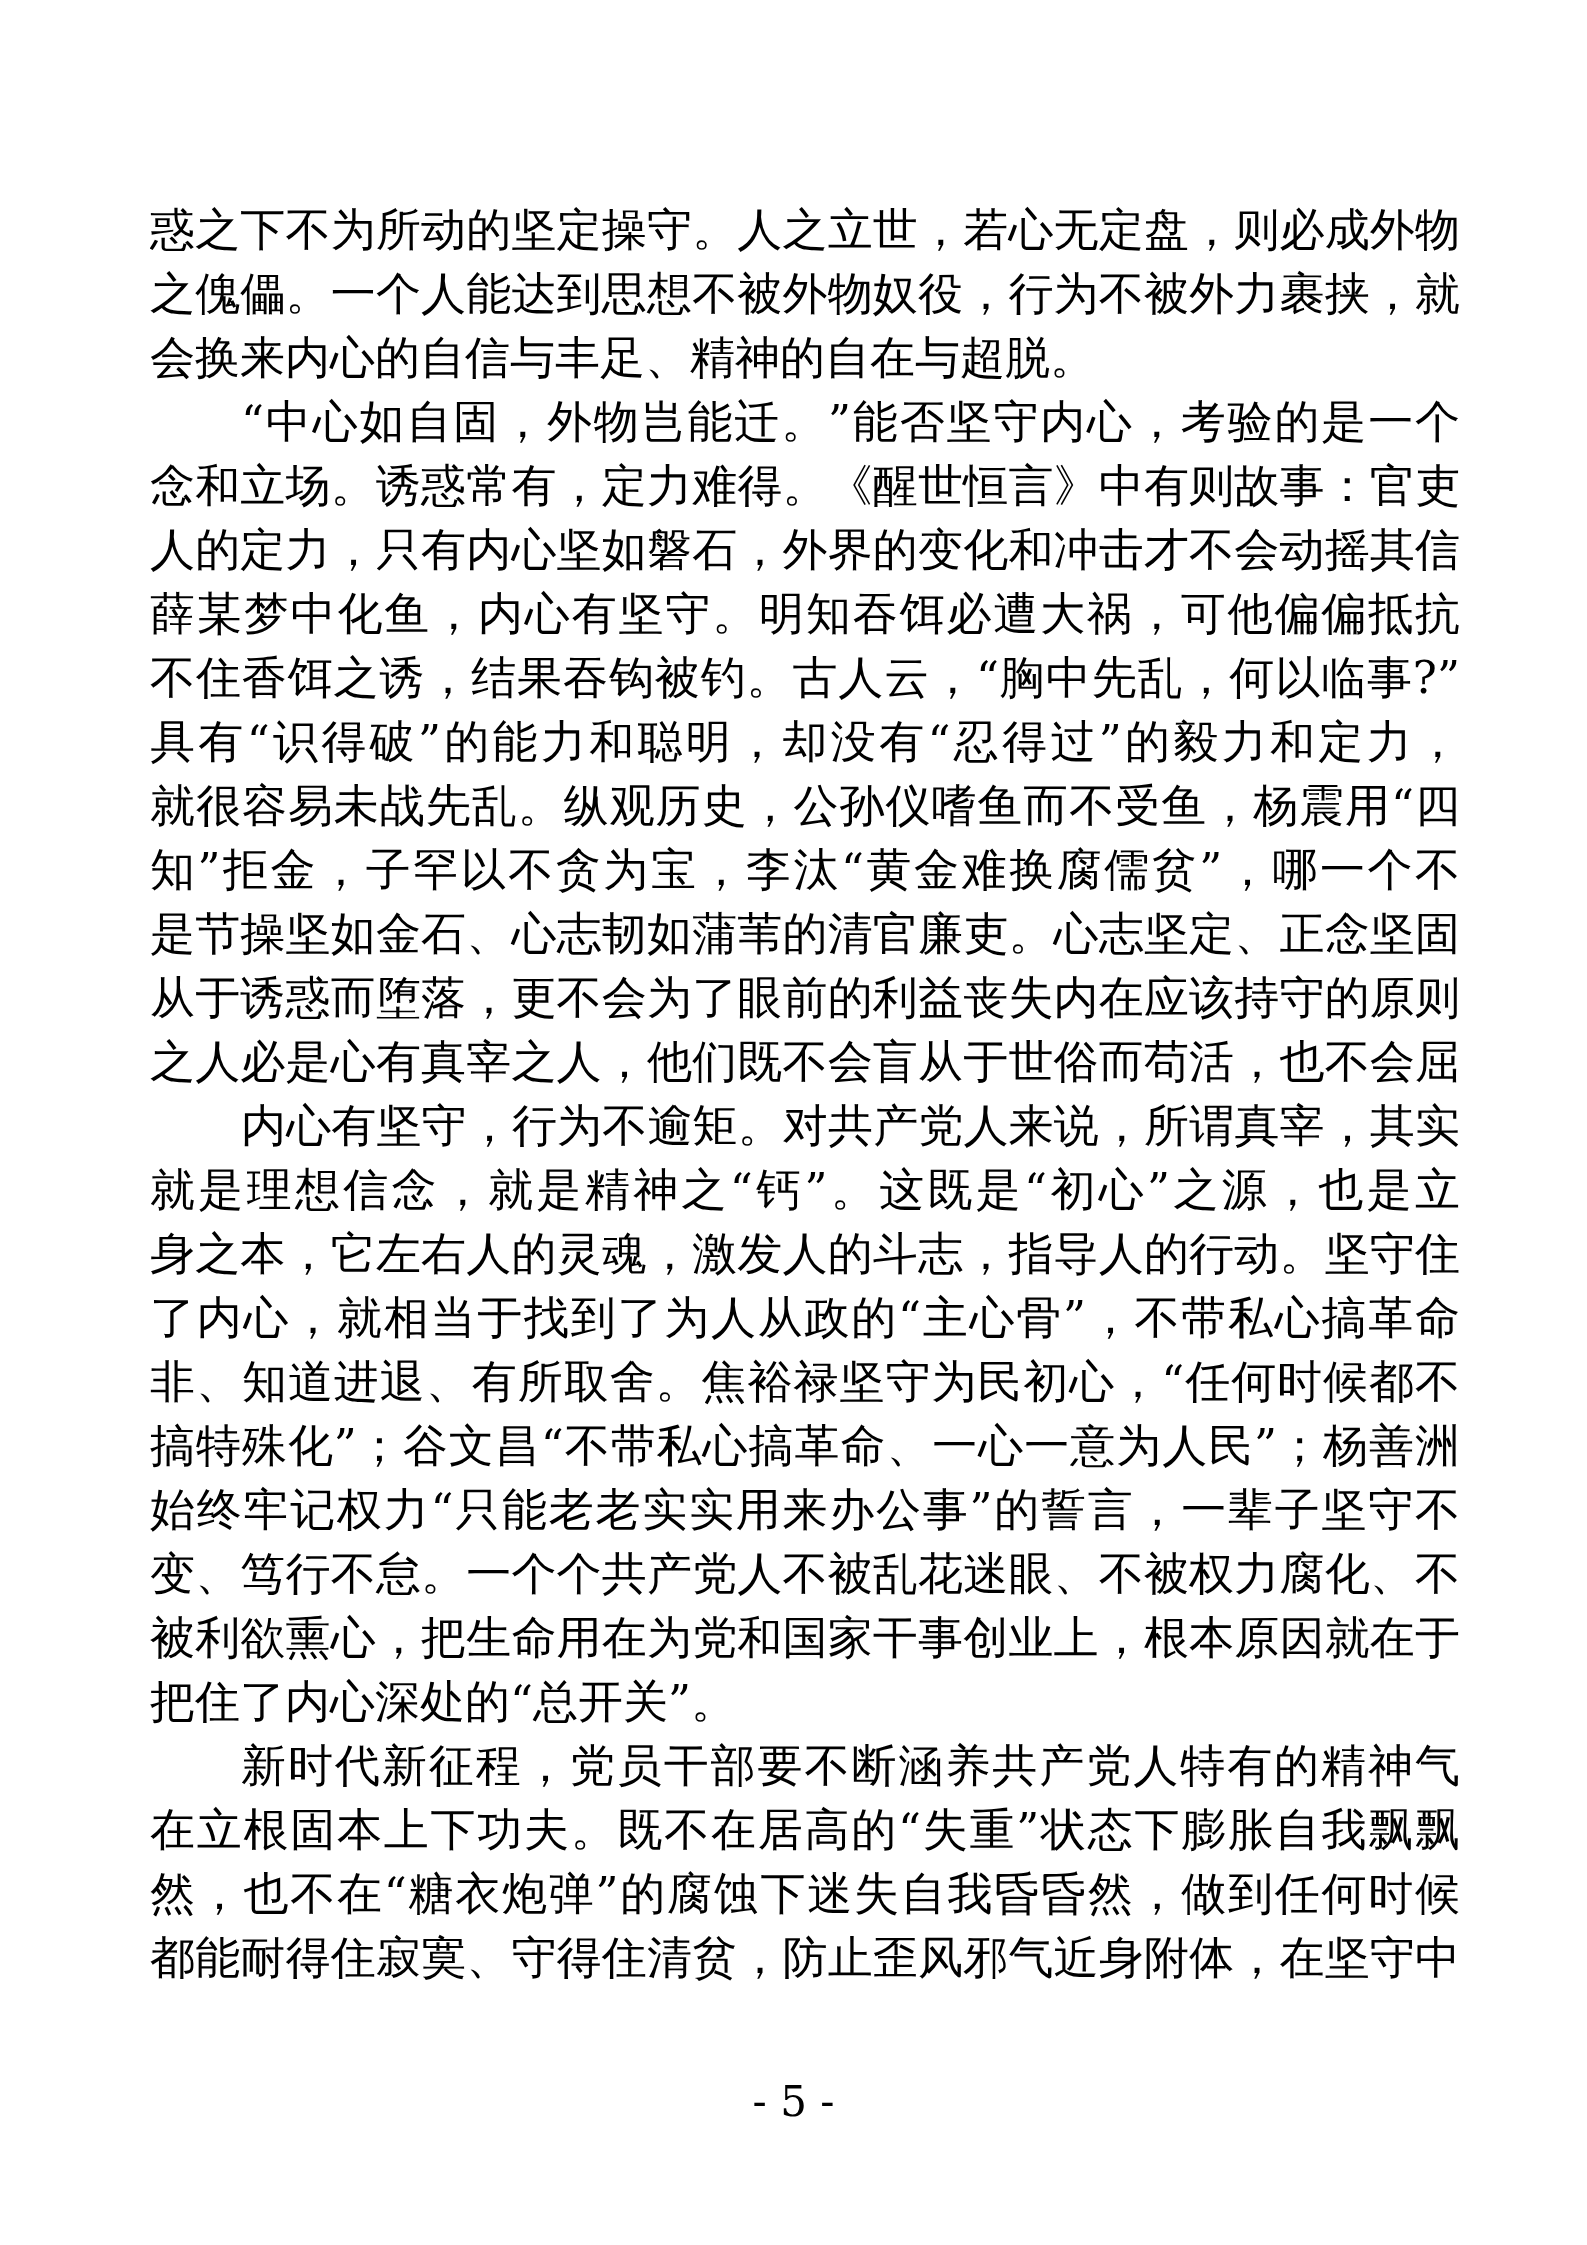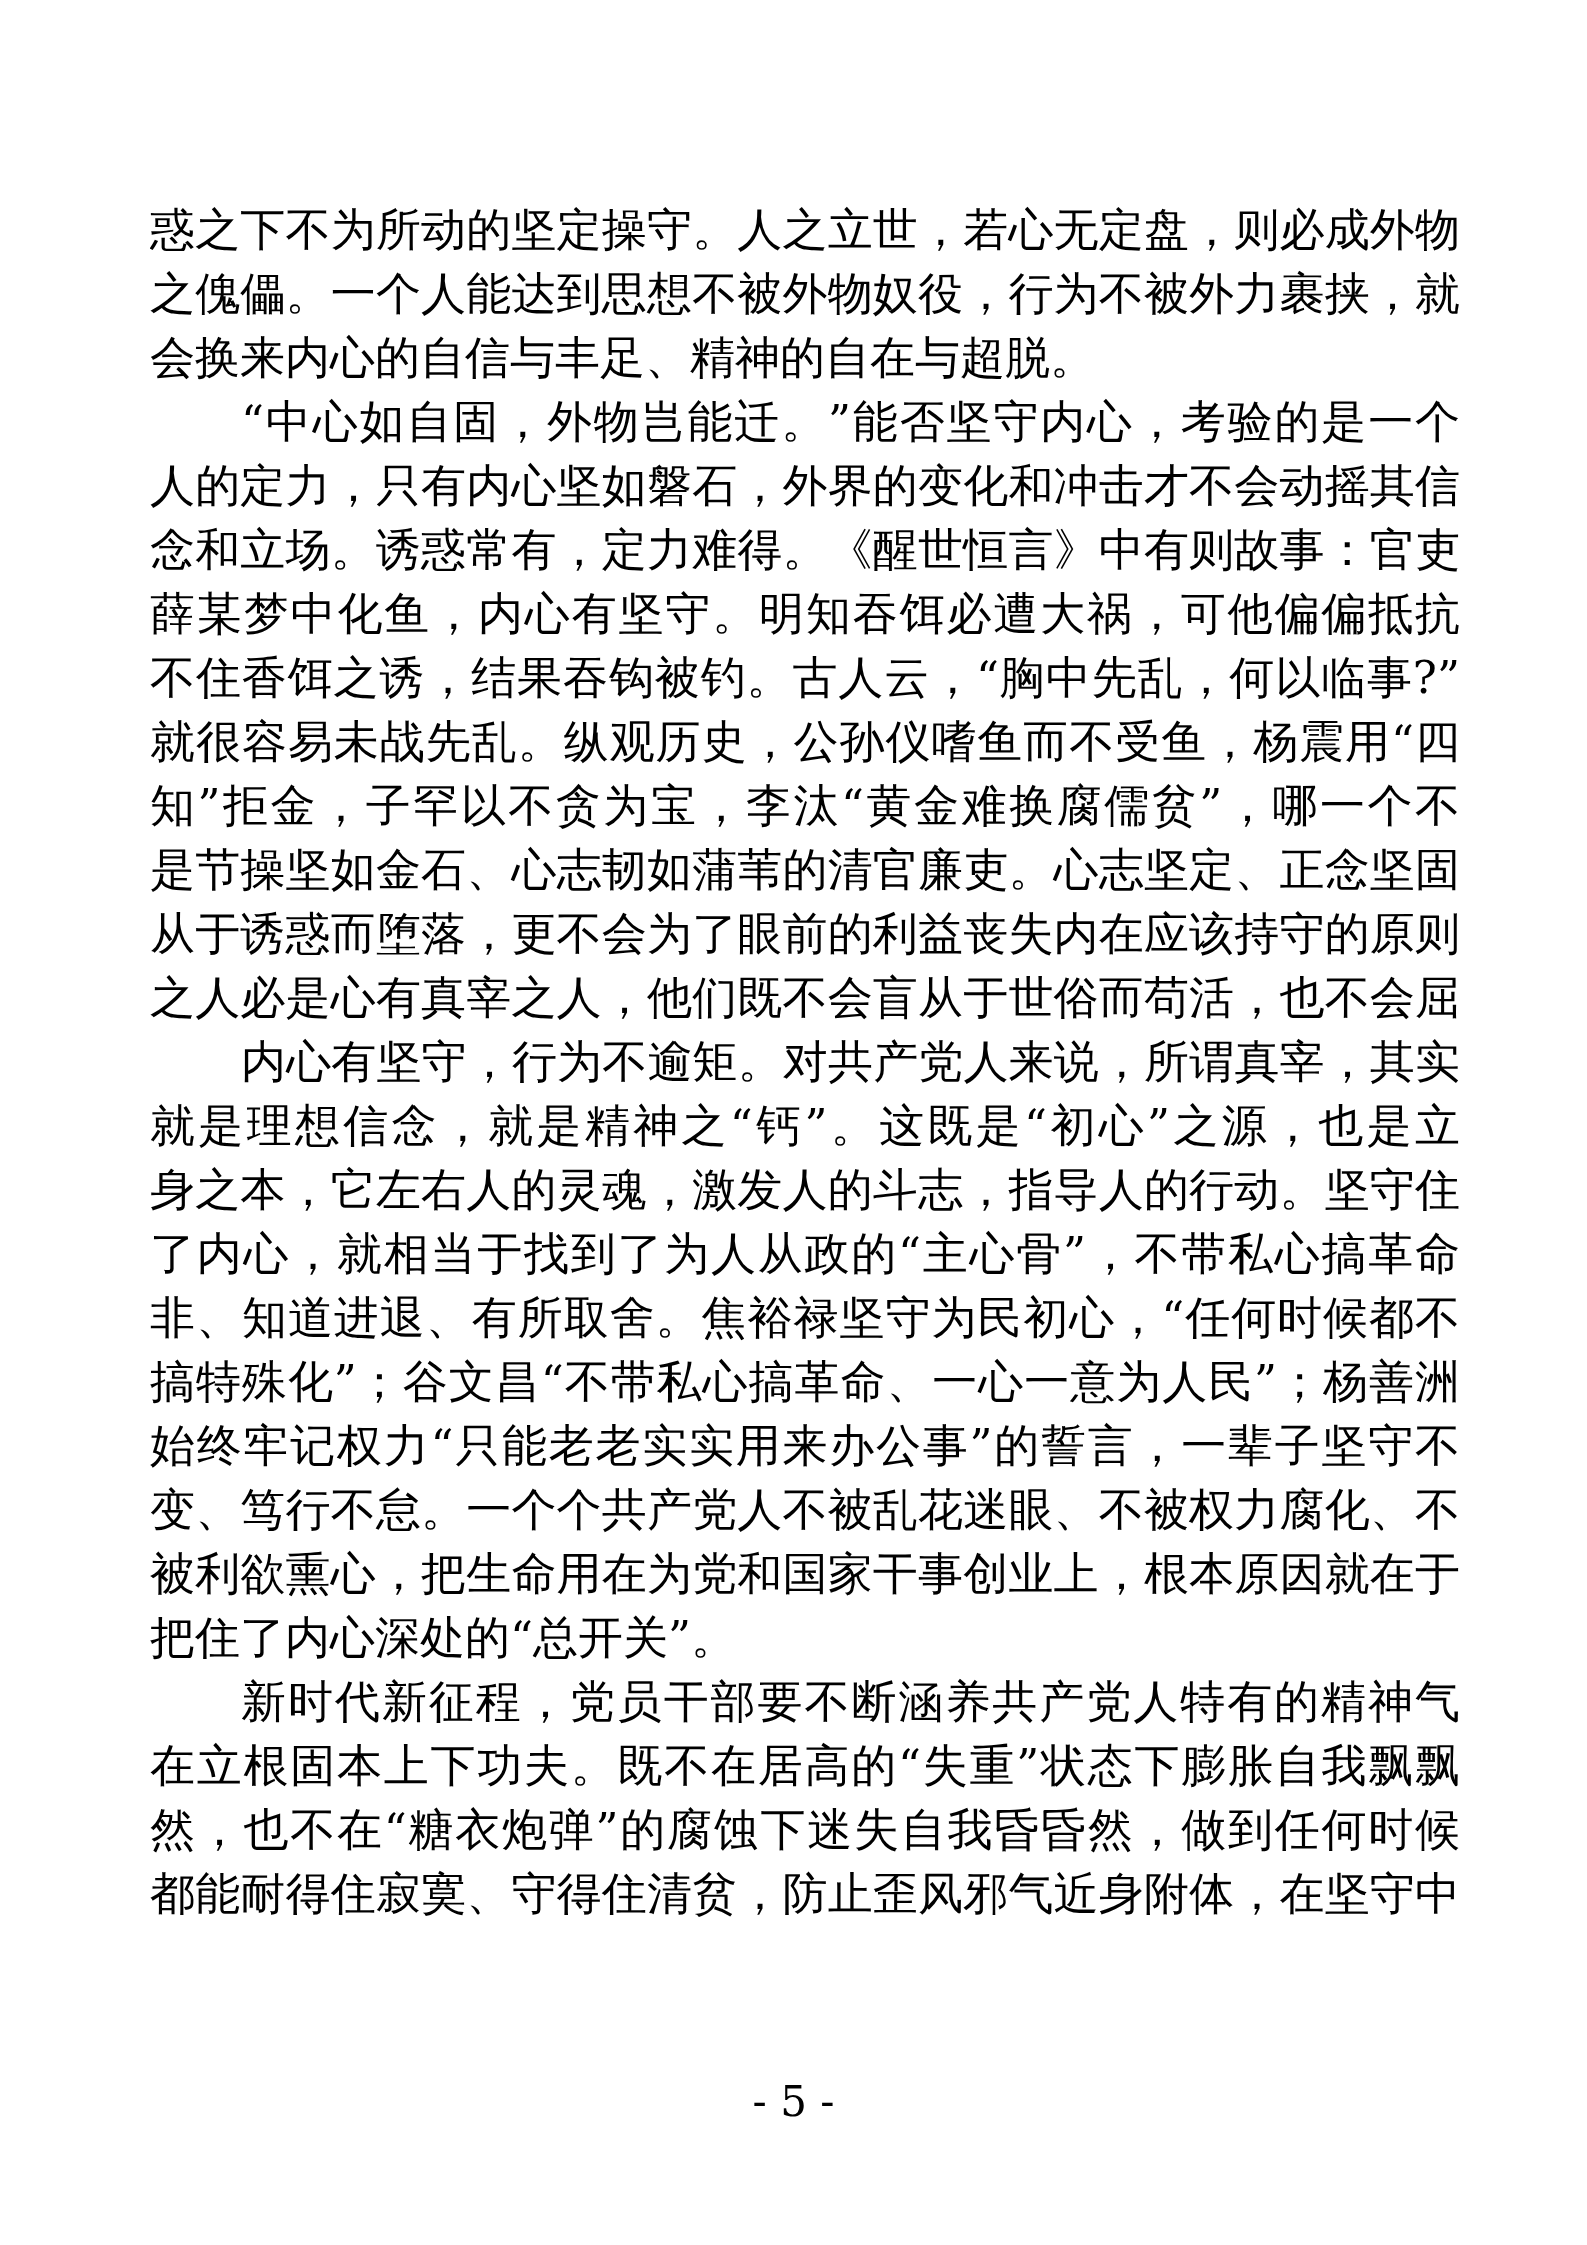--- a/index.html
+++ b/index.html
@@ -56,24 +56,25 @@
 </style>
 </head>
 <body>
 
 <div class="page">
   <div class="page-body">
     <div class="line">惑之下不为所动的坚定操守。人之立世，若心无定盘，则必成外物</div>
     <div class="line">之傀儡。一个人能达到思想不被外物奴役，行为不被外力裹挟，就</div>
     <div class="line para-end">会换来内心的自信与丰足、精神的自在与超脱。</div>
     <div class="line indent">“中心如自固，外物岂能迁。”能否坚守内心，考验的是一个</div>
+    <div class="line">念和立场。诱惑常有，定力难得。《醒世恒言》中有则故事：官吏</div>
     <div class="line">人的定力，只有内心坚如磐石，外界的变化和冲击才不会动摇其信</div>
-    <div class="line">念和立场。诱惑常有，定力难得。《醒世恒言》中有则故事：官吏</div>
     <div class="line">薛某梦中化鱼，内心有坚守。明知吞饵必遭大祸，可他偏偏抵抗</div>
     <div class="line">不住香饵之诱，结果吞钩被钓。古人云，“胸中先乱，何以临事?”</div>
+    <div class="line">具有“识得破”的能力和聪明，却没有“忍得过”的毅力和定力，</div>
     <div class="line">就很容易未战先乱。纵观历史，公孙仪嗜鱼而不受鱼，杨震用“四</div>
     <div class="line">知”拒金，子罕以不贪为宝，李汰“黄金难换腐儒贫”，哪一个不</div>
     <div class="line">是节操坚如金石、心志韧如蒲苇的清官廉吏。心志坚定、正念坚固</div>
     <div class="line">从于诱惑而堕落，更不会为了眼前的利益丧失内在应该持守的原则</div>
     <div class="line">之人必是心有真宰之人，他们既不会盲从于世俗而苟活，也不会屈</div>
     <div class="line indent">内心有坚守，行为不逾矩。对共产党人来说，所谓真宰，其实</div>
     <div class="line">就是理想信念，就是精神之“钙”。这既是“初心”之源，也是立</div>
     <div class="line">身之本，它左右人的灵魂，激发人的斗志，指导人的行动。坚守住</div>
     <div class="line">了内心，就相当于找到了为人从政的“主心骨”，不带私心搞革命</div>
     <div class="line">非、知道进退、有所取舍。焦裕禄坚守为民初心，“任何时候都不</div>

